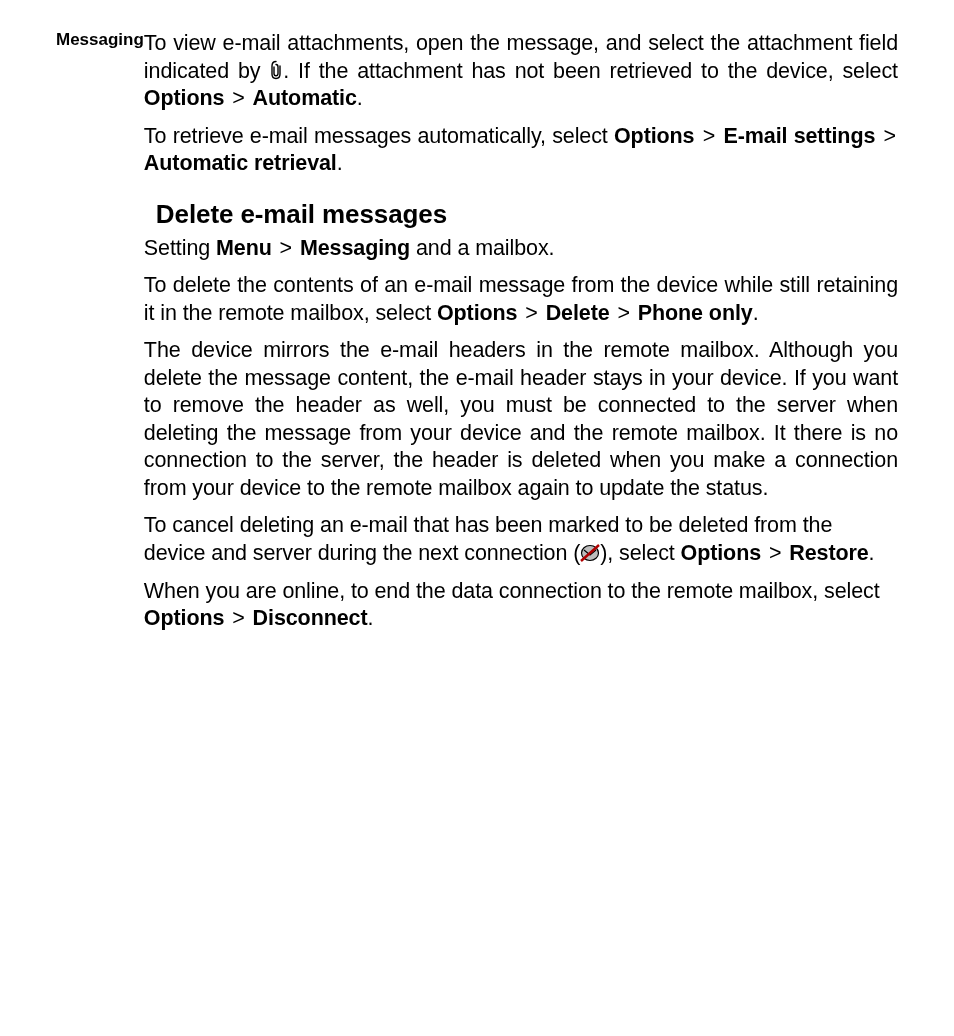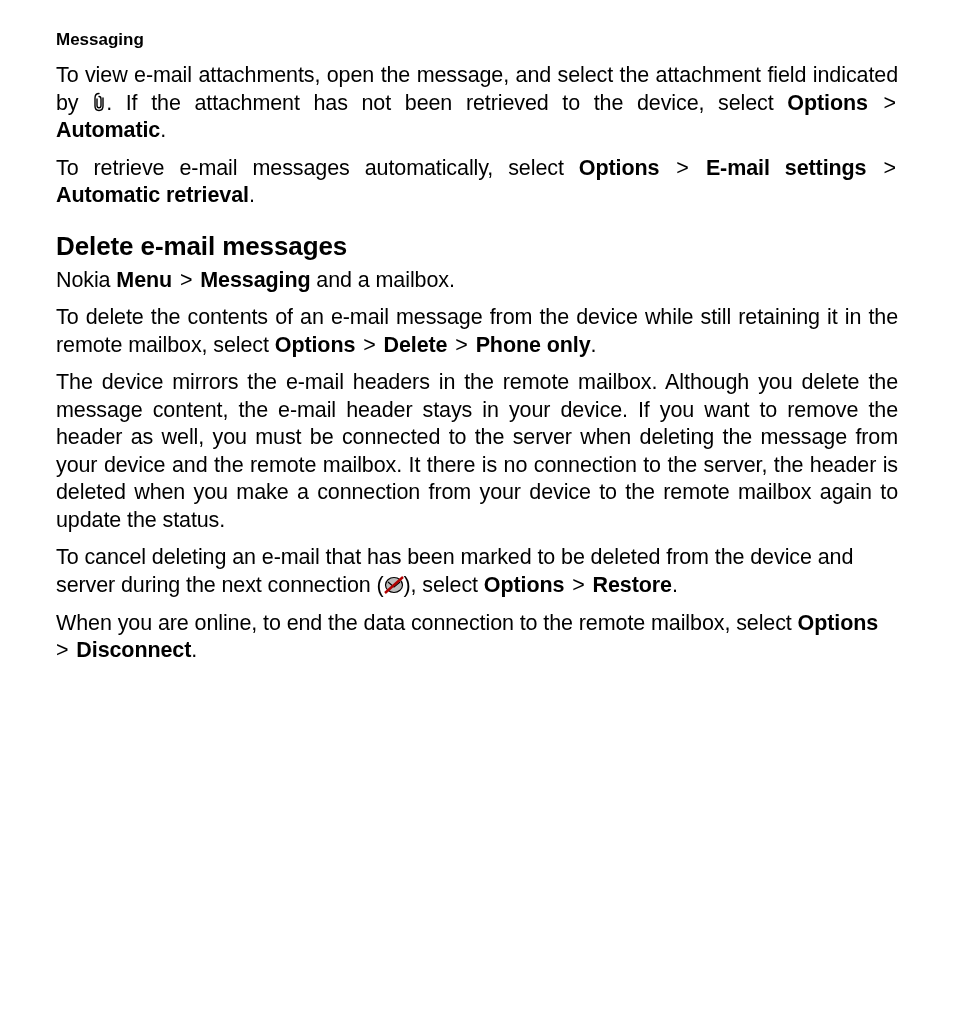--- a/index.html
+++ b/index.html
@@ -9,21 +9,21 @@
     color: #000;
     font-family: "Arial", "Helvetica", sans-serif;
   }
   .page {
     box-sizing: border-box;
     width: 954px;
     height: 1036px;
     padding: 30px 56px 30px 56px;
     position: relative;
     display: flex;
-    flex-direction: column;
+    flex-direction: row;
   }
   .header-title {
     font-size: 17px;
     font-weight: 700;
     margin-bottom: 12px;
   }
   .body {
     font-size: 21.5px;
     line-height: 1.28;
     letter-spacing: -0.1px;
@@ -33,21 +33,21 @@
     margin: 0 0 10px 0;
     text-align: justify;
     text-justify: inter-word;
   }
   .body p.noj {
     text-align: left;
   }
   h2.section {
     font-size: 26px;
     font-weight: 700;
-    margin: 20px 0 4px 0;
+    margin: 20px 0 4px 12px;
     letter-spacing: -0.1px;
   }
   b { font-weight: 700; }
   .gt {
     font-weight: 400;
     padding: 0 2px;
   }
   
   .ic {
     display: inline-block;
@@ -80,21 +80,21 @@
     </p>
 
     <p>
       <span>To retrieve e-mail messages automatically, select </span><b>Options</b><span class="gt"> &gt; </span><b>E-mail settings</b><span class="gt"> &gt; </span><b>Automatic retrieval</b><span>.</span>
     </p>
 
 
     <h2 class="section">Delete e-mail messages</h2>
 
     <p class="noj">
-      <span>Nokia </span><b>Menu</b><span class="gt"> &gt; </span><b>Messaging</b><span> and a mailbox.</span>
+      <span>Setting </span><b>Menu</b><span class="gt"> &gt; </span><b>Messaging</b><span> and a mailbox.</span>
     </p>
 
     <p>
       <span>To delete the contents of an e-mail message from the device while still retaining it in the remote mailbox, select </span><b>Options</b><span class="gt"> &gt; </span><b>Delete</b><span class="gt"> &gt; </span><b>Phone only</b><span>.</span>
     </p>
 
     <p>The device mirrors the e-mail headers in the remote mailbox. Although you delete the message content, the e-mail header stays in your device. If you want to remove the header as well, you must be connected to the server when deleting the message from your device and the remote mailbox. It there is no connection to the server, the header is deleted when you make a connection from your device to the remote mailbox again to update the status.</p>
 
 
     <p class="noj">

